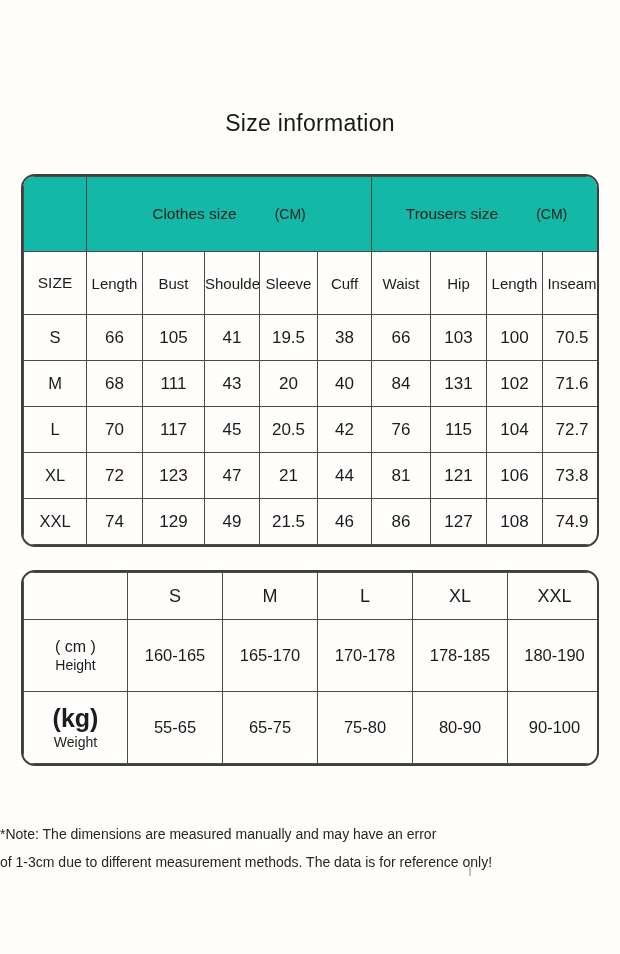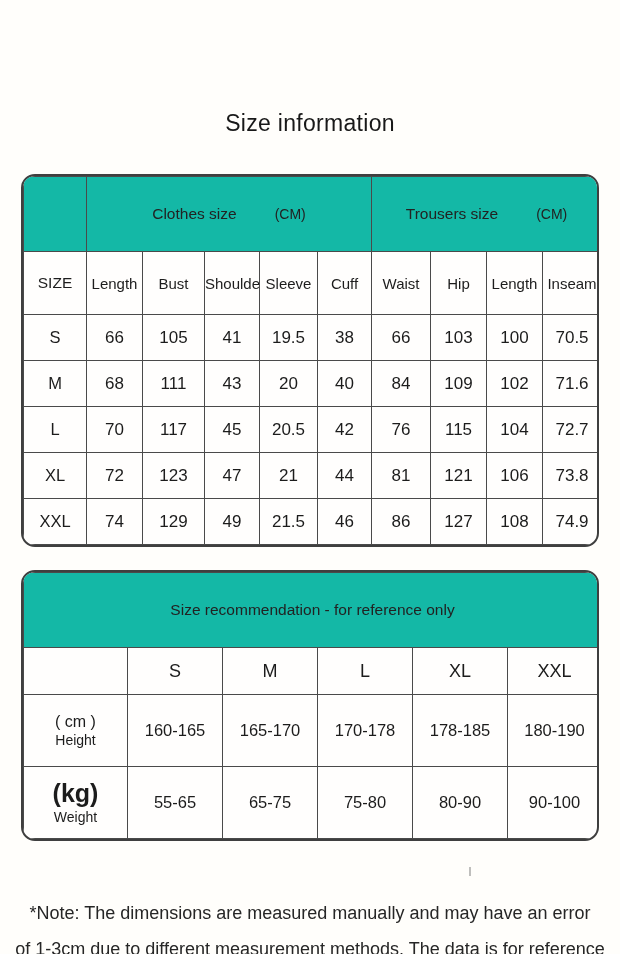--- a/index.html
+++ b/index.html
@@ -52,22 +52,21 @@
   .t1 .data-row td.size-cell { font-size: 16.5px; }
   
   .t2 .sizehead-row th { height: 46px; font-size: 18px; font-weight: 400; }
   .t2 .data-row td { height: 71px; font-size: 16.5px; }
   .t2 .rowlabel .unit-line  { font-size: 16px; line-height: 1.2; }
   .t2 .rowlabel .label-line { font-size: 14px; line-height: 1.3; }
   .t2 .rowlabel.kg .unit-line { font-size: 25px; font-weight: 700; }
   
   .note {
     margin-top: 54px;
-    text-align: center;
-    font-size: 18px;
+    font-size: 14px;
     line-height: 2.0;
     color: #262626;
   }
   .scan-artifact {
     position: absolute;
     left: 469px; top: 867px;
     width: 2px; height: 9px;
     background: #8a8a8a;
     opacity: 0.55;
   }
@@ -126,21 +125,21 @@
       <td>70.5</td>
     </tr>
     <tr class="data-row">
       <td class="size-cell">M</td>
       <td>68</td>
       <td>111</td>
       <td>43</td>
       <td>20</td>
       <td>40</td>
       <td>84</td>
-      <td>109</td>
+      <td>131</td>
       <td>102</td>
       <td>71.6</td>
     </tr>
     <tr class="data-row">
       <td class="size-cell">L</td>
       <td>70</td>
       <td>117</td>
       <td>45</td>
       <td>20.5</td>
       <td>42</td>
@@ -181,25 +180,20 @@
   <table>
     <colgroup>
       <col style="width:104px">
         <col style="width:95px">
         <col style="width:95px">
         <col style="width:95px">
         <col style="width:95px">
         <col style="width:94px">
     </colgroup>
     <tbody>
-        <tr class="band-row">
-      <td class="band-cell" colspan="6">
-        <span class="band-title">Size recommendation - for reference only</span>
-      </td>
-    </tr>
     <tr class="sizehead-row">
       <th></th>
       <th>S</th>
       <th>M</th>
       <th>L</th>
       <th>XL</th>
       <th>XXL</th>
     </tr>
     <tr class="data-row">
       <td class="rowlabel">

